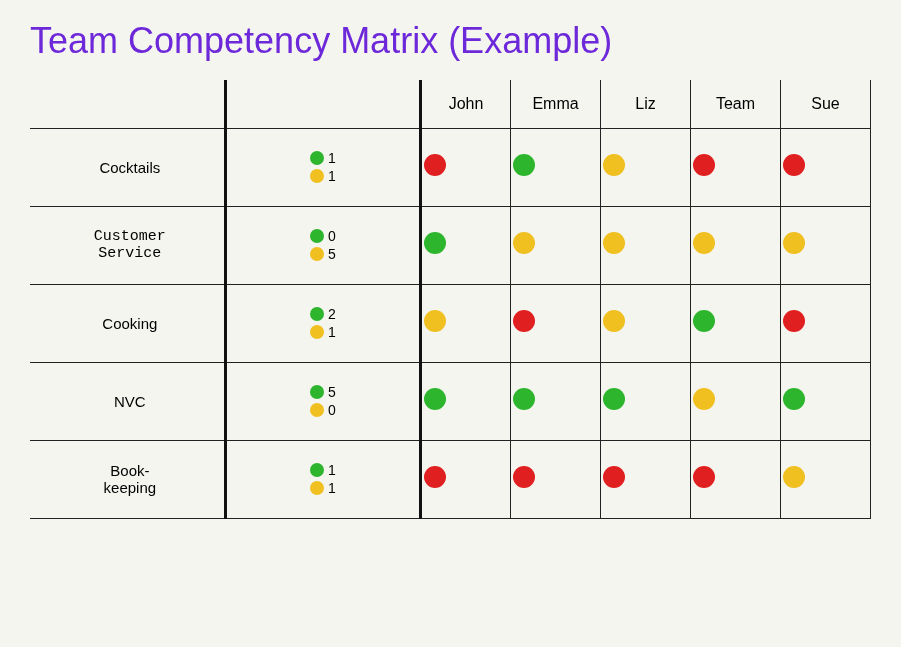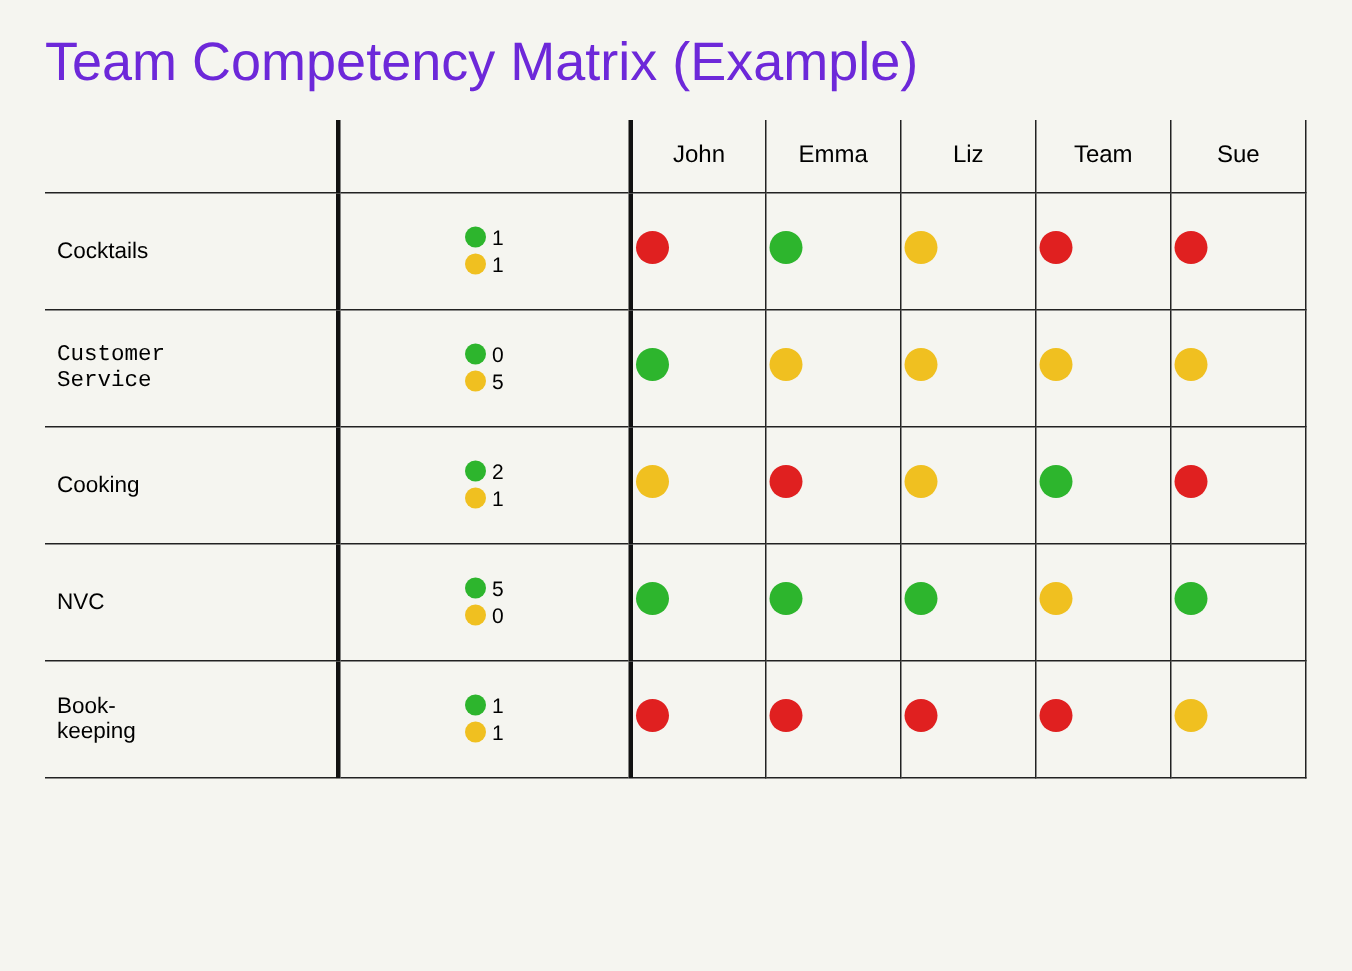--- a/index.html
+++ b/index.html
@@ -29,21 +29,21 @@
       width: 100%;
       table-layout: fixed;
     }
     th, td {
       border: 1.5px solid #222;
       vertical-align: middle;
       padding: 4px 2px;
     }
     
     td.skill-label {
-      text-align: left;
+      text-align: center;
       padding-left: 8px;
       font-size: 15px;
       width: 110px;
       border-left: none;
     }
     
     td.summary-col {
       width: 58px;
     }
     

